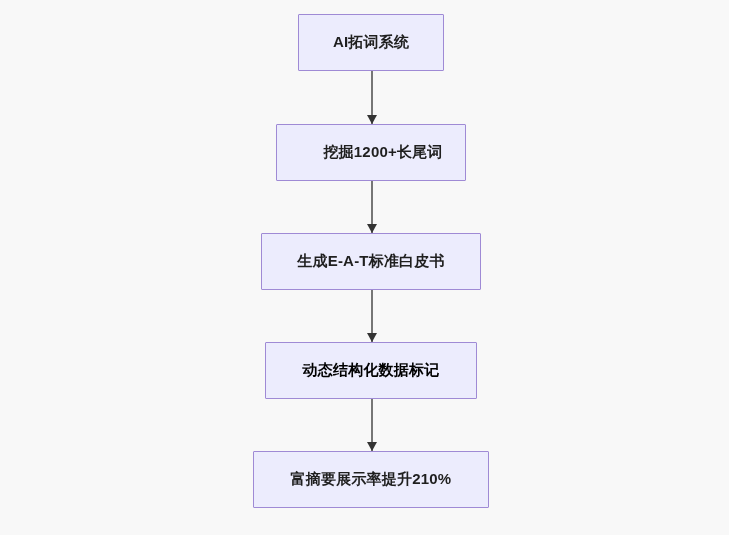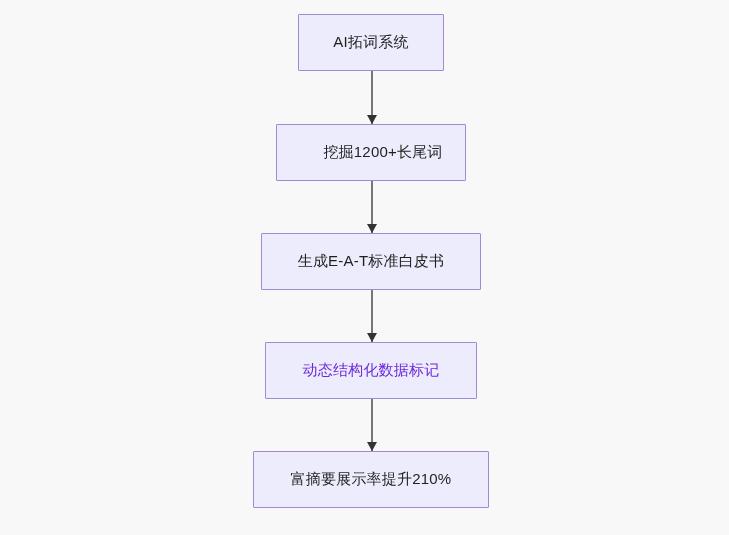--- a/index.html
+++ b/index.html
@@ -64,21 +64,21 @@
     width: 0;
     height: 0;
     border-left: 5px solid transparent;
     border-right: 5px solid transparent;
     border-top: 9px solid #333333;
   }
 </style>
 </head>
 <body>
 
-<div id="flowchart-canvas" style="width: 729px; height: 535px; background: rgb(248, 248, 248);">
+<div id="flowchart-canvas" style="width: 729px; height: 535px; background: rgb(248, 248, 248); font-weight: bold;">
 
   <div class="flow-edge" id="edge-1-el" style="left: 371px; top: 71px; width: 2px; height: 53px;">
     <div class="flow-edge-line" style="height: 53px; background: rgb(118, 118, 118);"></div>
     <div class="flow-edge-arrow" style="border-top-color: rgb(51, 51, 51);"></div>
   </div>
 
   <div class="flow-edge" id="edge-2-el" style="left: 371px; top: 181px; width: 2px; height: 52px;">
     <div class="flow-edge-line" style="height: 52px; background: rgb(118, 118, 118);"></div>
     <div class="flow-edge-arrow" style="border-top-color: rgb(51, 51, 51);"></div>
   </div>
@@ -99,20 +99,20 @@
 
   <div class="flow-node" id="node-2-el" style="left: 276px; top: 124px; width: 190px; height: 57px; background: rgb(236, 236, 253); border-color: rgb(159, 138, 213);">
     <span class="flow-node-label" style="color: rgb(31, 31, 31); margin-left: 24px;">挖掘1200+长尾词</span>
   </div>
 
   <div class="flow-node" id="node-3-el" style="left: 261px; top: 233px; width: 220px; height: 57px; background: rgb(236, 236, 253); border-color: rgb(159, 138, 213); justify-content: center;">
     <span class="flow-node-label" style="color: rgb(31, 31, 31);">生成E-A-T标准白皮书</span>
   </div>
 
   <div class="flow-node" id="node-4-el" style="left: 265px; top: 342px; width: 212px; height: 57px; background: rgb(236, 236, 253); border-color: rgb(159, 138, 213);">
-    <span class="flow-node-label" style="color: #6d28d9;">动态结构化数据标记</span>
+    <span class="flow-node-label" style="color: #000000;">动态结构化数据标记</span>
   </div>
 
   <div class="flow-node" id="node-5-el" style="left: 253px; top: 451px; width: 236px; height: 57px; background: rgb(236, 236, 253); border-color: rgb(159, 138, 213); justify-content: center;">
     <span class="flow-node-label" style="color: rgb(31, 31, 31);">富摘要展示率提升210%</span>
   </div>
 
 </div>
 
 </body></html>

